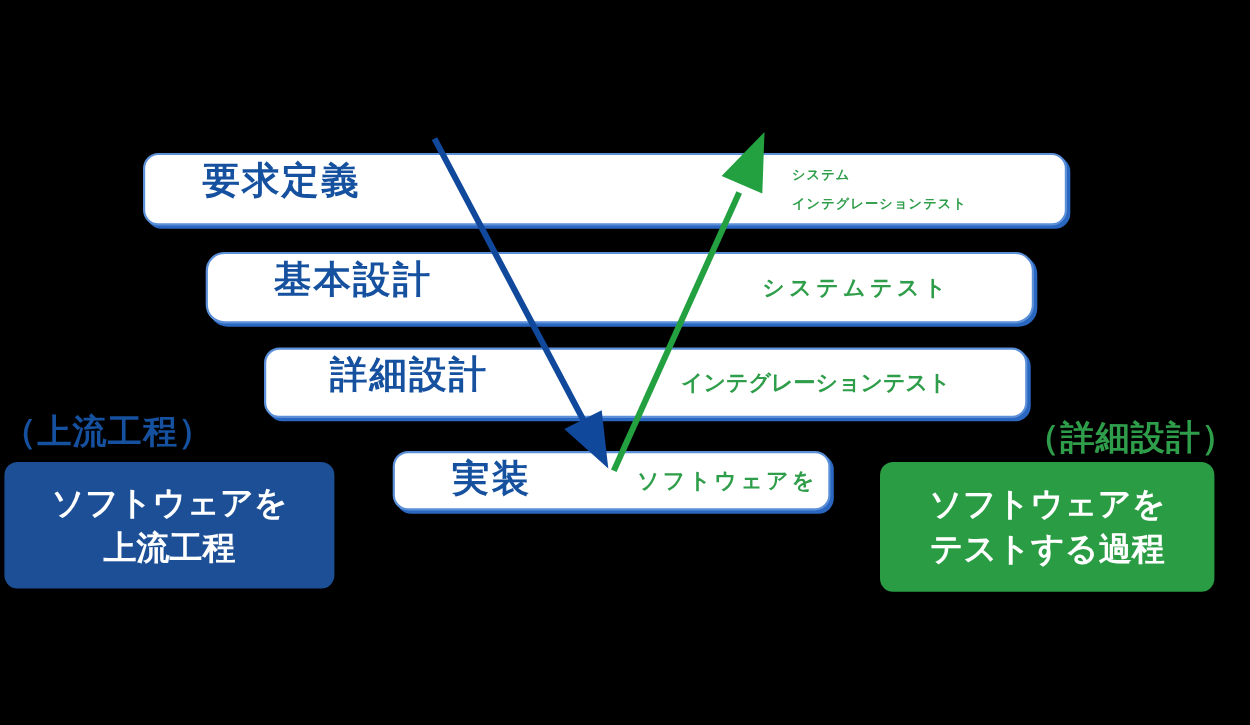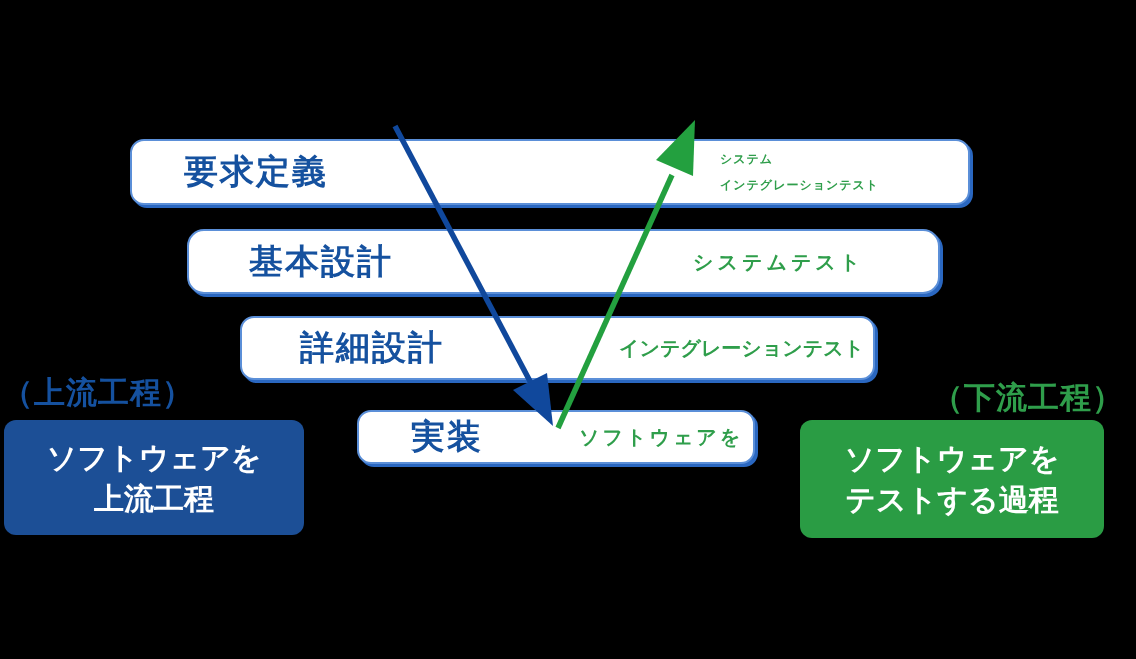--- a/index.html
+++ b/index.html
@@ -8,21 +8,21 @@
     background:var(--background,#000);
     position:relative;overflow:hidden;
     font-family:"Liberation Sans","DejaVu Sans",sans-serif;
   }
   .stage-box{
     position:absolute;
     background:var(--box-fill,#fff);
     border:2px solid var(--box-border,#5b8fd8);
     border-radius:14px;
     box-shadow:3px 3px 0 var(--box-shadow,#2a67c0);
-    display:flex;align-items:center;
+    display:flex;
     box-sizing:border-box;
   }
   .phase{
     font-weight:bold;
     font-size:34px;
     color:var(--blue-text,#15519f);
     letter-spacing:2px;
     white-space:nowrap;
   }
   .test{
@@ -31,21 +31,21 @@
     color:var(--green-text,#2f9e4b);
     font-weight:bold;
     white-space:nowrap;
   }
   .r1{left:130px;top:139px;width:840px;height:66px;}
   .r1 .phase{padding-left:52px;}
   .r1 .test{left:588px;font-size:12px;line-height:26px;letter-spacing:1px;}
   .r2{left:187px;top:229px;width:753px;height:65px;border-radius:17px;}
   .r2 .phase{padding-left:60px;}
   .r2 .test{left:504px;font-size:20px;letter-spacing:4px;}
-  .r3{left:240px;top:316px;width:635px;height:64px;}
+  .r3{left:240px;top:316px;width:694px;height:64px;}
   .r3 .phase{padding-left:58px;}
   .r3 .test{left:377px;font-size:20px;letter-spacing:0px;}
   .r4{left:357px;top:410px;width:398px;height:54px;}
   .r4 .phase{padding-left:52px;}
   .r4 .test{left:220px;font-size:20px;letter-spacing:3px;}
 
   .caption{
     position:absolute;
     font-weight:bold;
     font-size:31px;
@@ -98,21 +98,21 @@
     <span class="phase">詳細設計</span>
     <span class="test">インテグレーションテスト</span>
   </div>
 
   <div class="stage-box r4">
     <span class="phase">実装</span>
     <span class="test">ソフトウェアを</span>
   </div>
 
   <div class="caption caption-up">（上流工程）</div>
-  <div class="caption caption-down">（下流工程）</div>
+  <div class="caption caption-down">（詳細設計）</div>
 
   <div class="process-box process-up">
     <div>ソフトウェアを</div>
     <div>上流工程</div>
   </div>
   <div class="process-box process-down">
     <div>ソフトウェアを</div>
     <div>テストする過程</div>
   </div>
 

